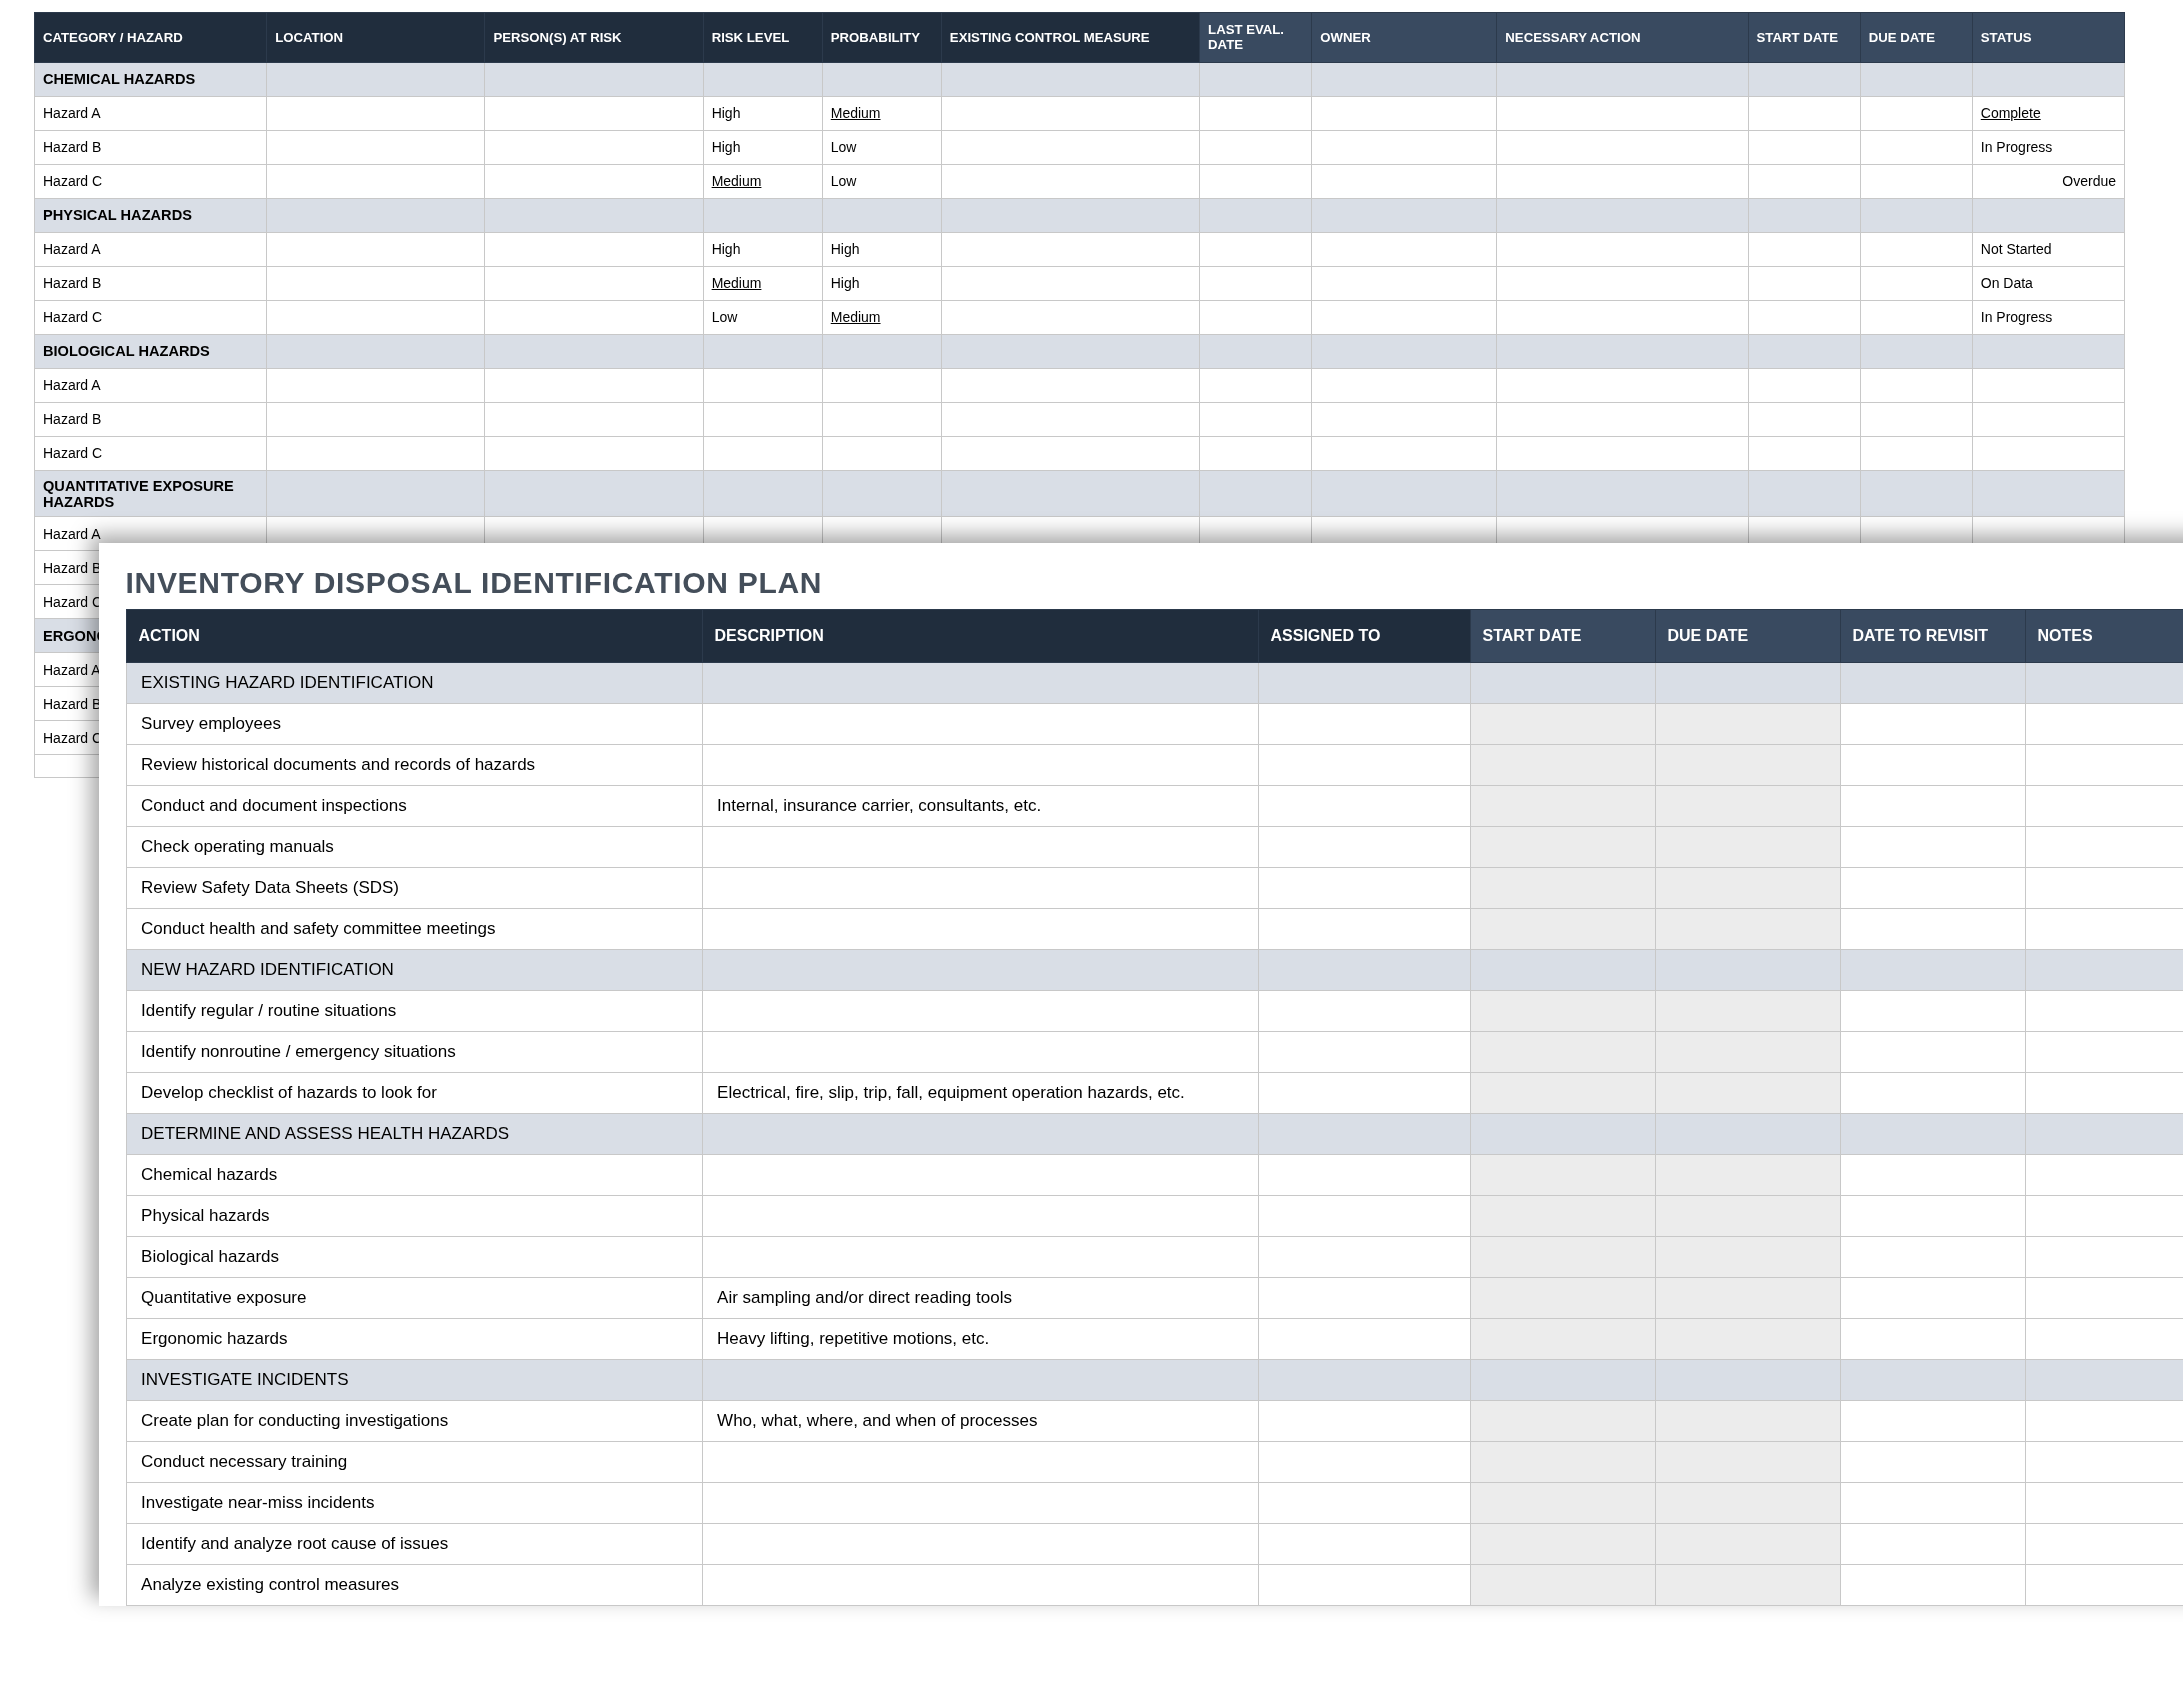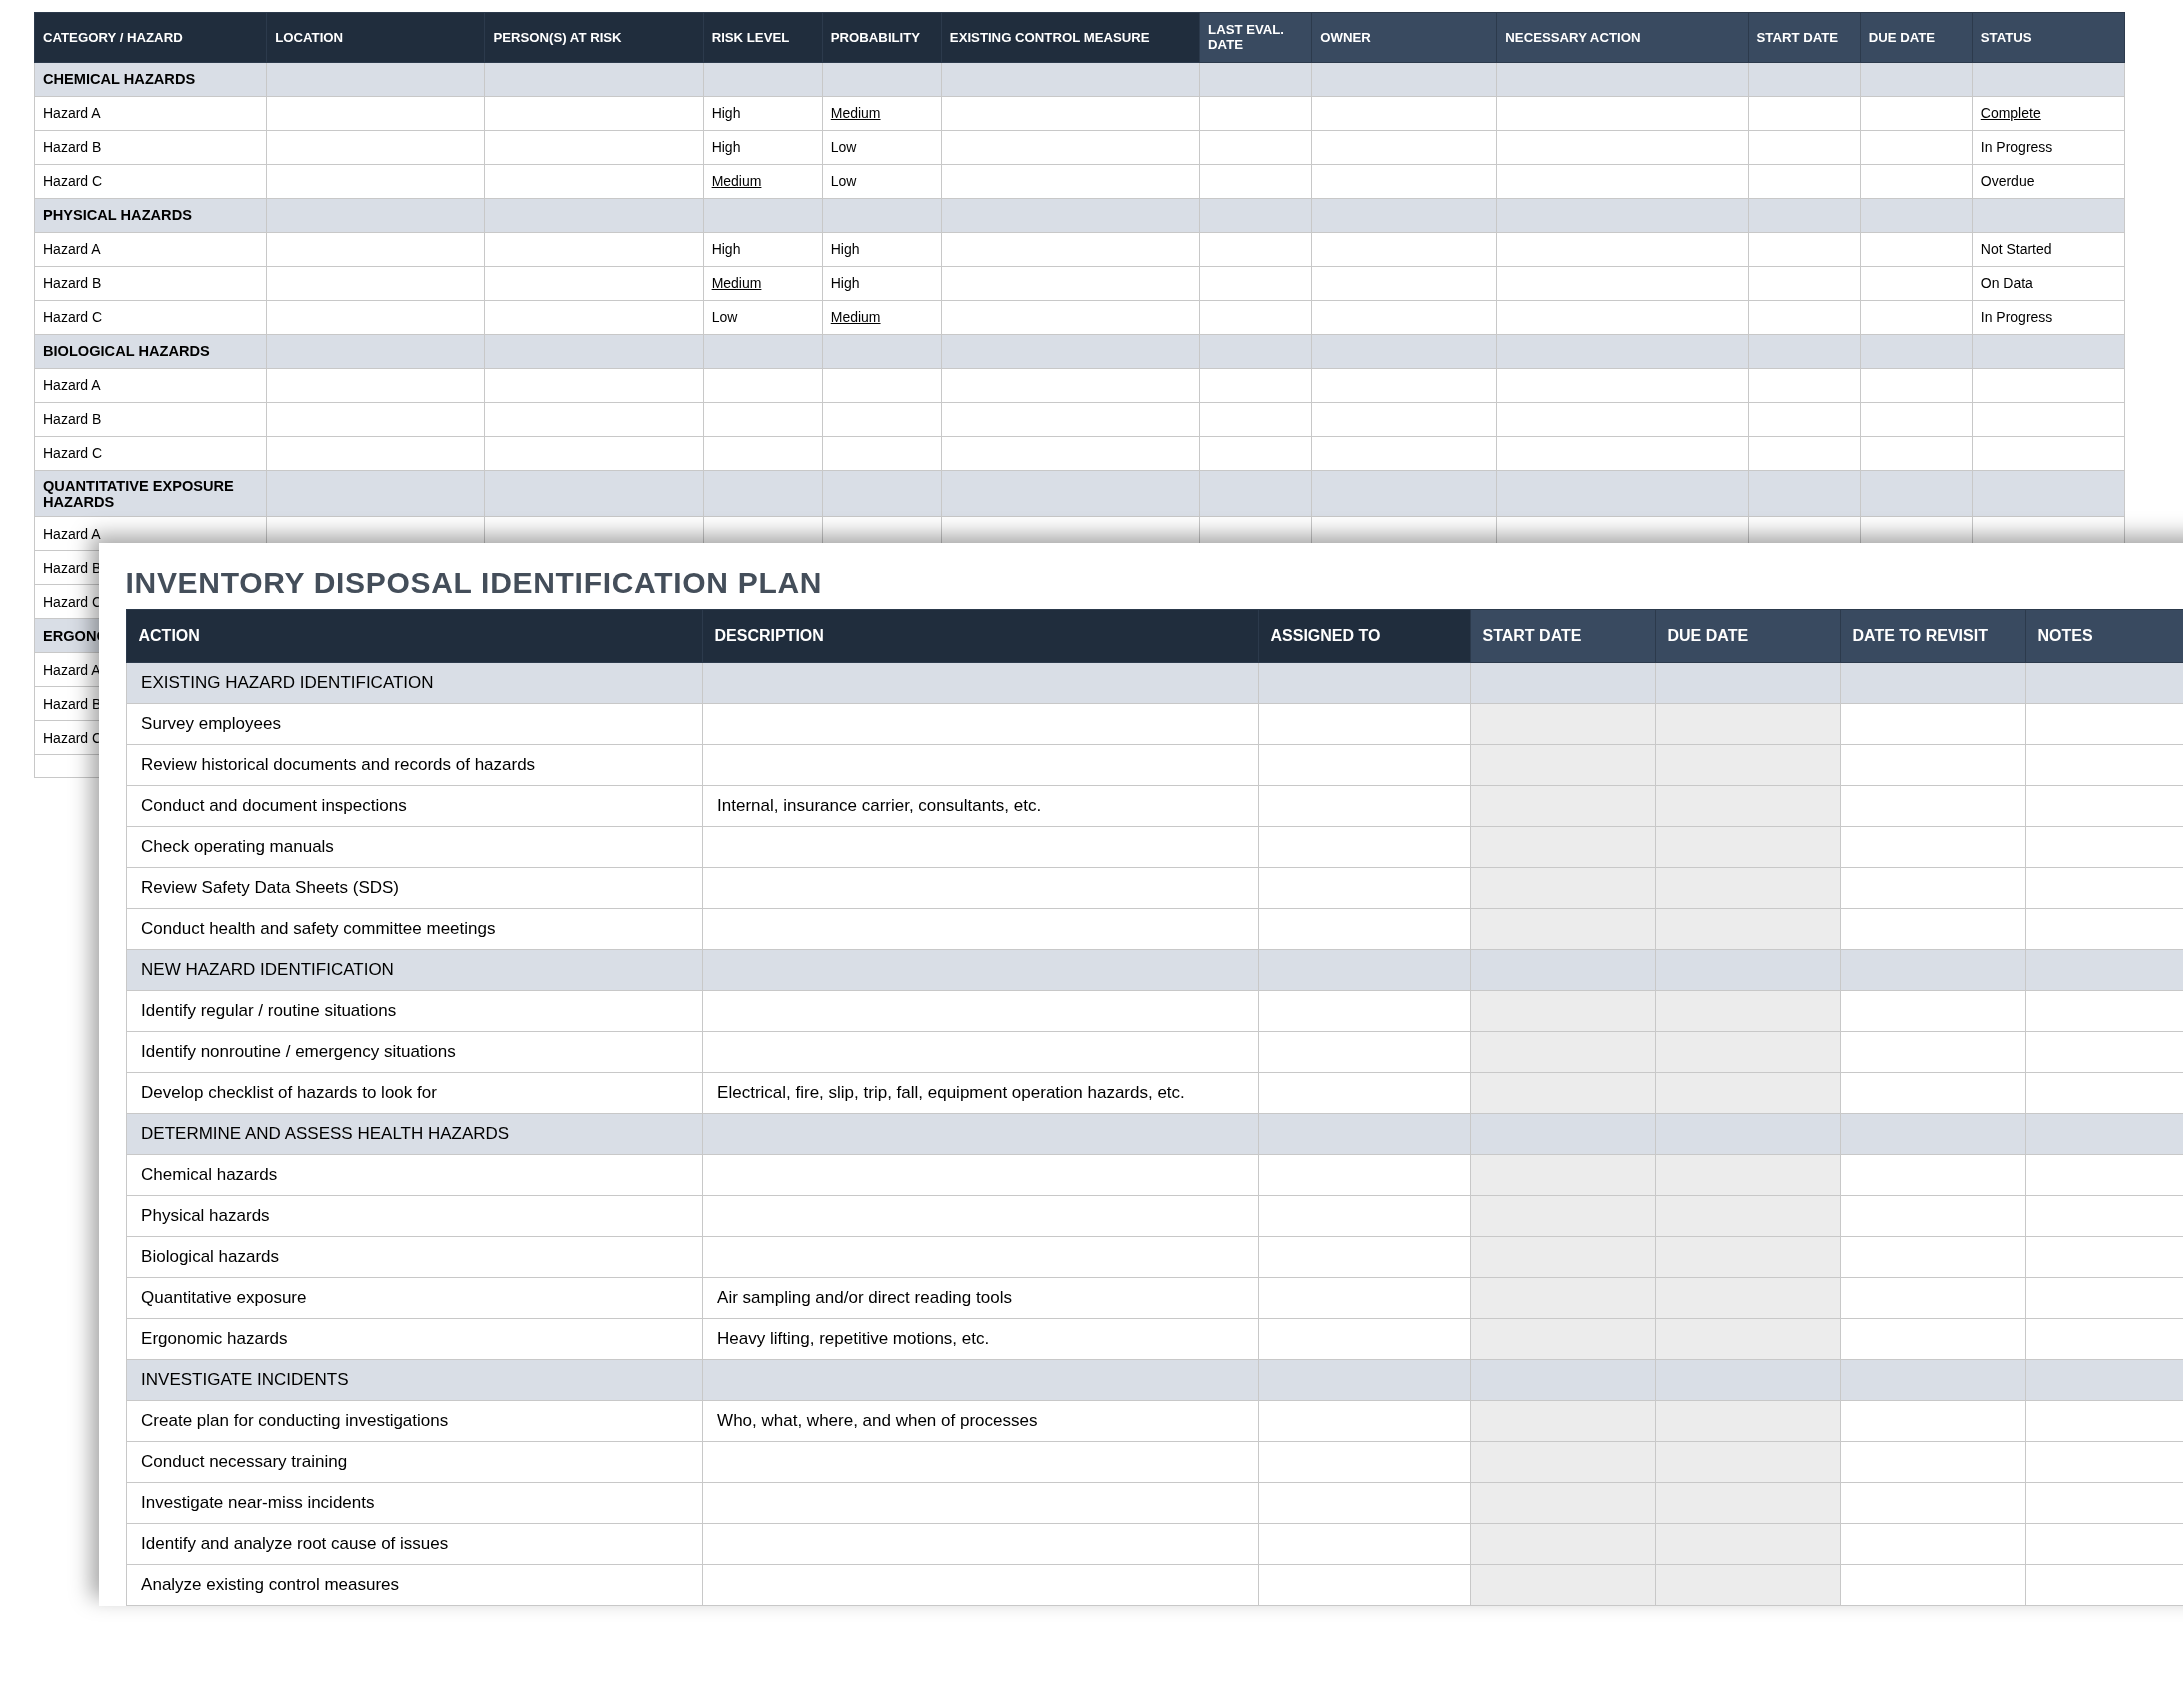--- a/index.html
+++ b/index.html
@@ -76,21 +76,21 @@
     font-size: 14.6px;
   }
   tr.empty td { height: 22.5px; padding: 0; }
 
   .chip-high   { background:#e01e1e; color:#000; }
   .chip-medium { background:#f2b500; color:#000;text-decoration:underline; }
   .chip-low    { background:#b5dff0; color:#000; }
 
   .s-complete    { background:#16b54a;text-decoration:underline; }
   .s-inprogress  { background:#8ec641; }
-  .s-overdue     { background:#f2b500; }
+  .s-overdue     { background:#f2b500;text-align:right; }
   .s-notstarted  { background:#fbf3d2; }
   .s-onhold      { background:#d8d8d8; }
 
   
   .front-panel {
     position: absolute;
     top: 543px;
     left: 99px;
     width: 2216px; 
     background: #ffffff;

